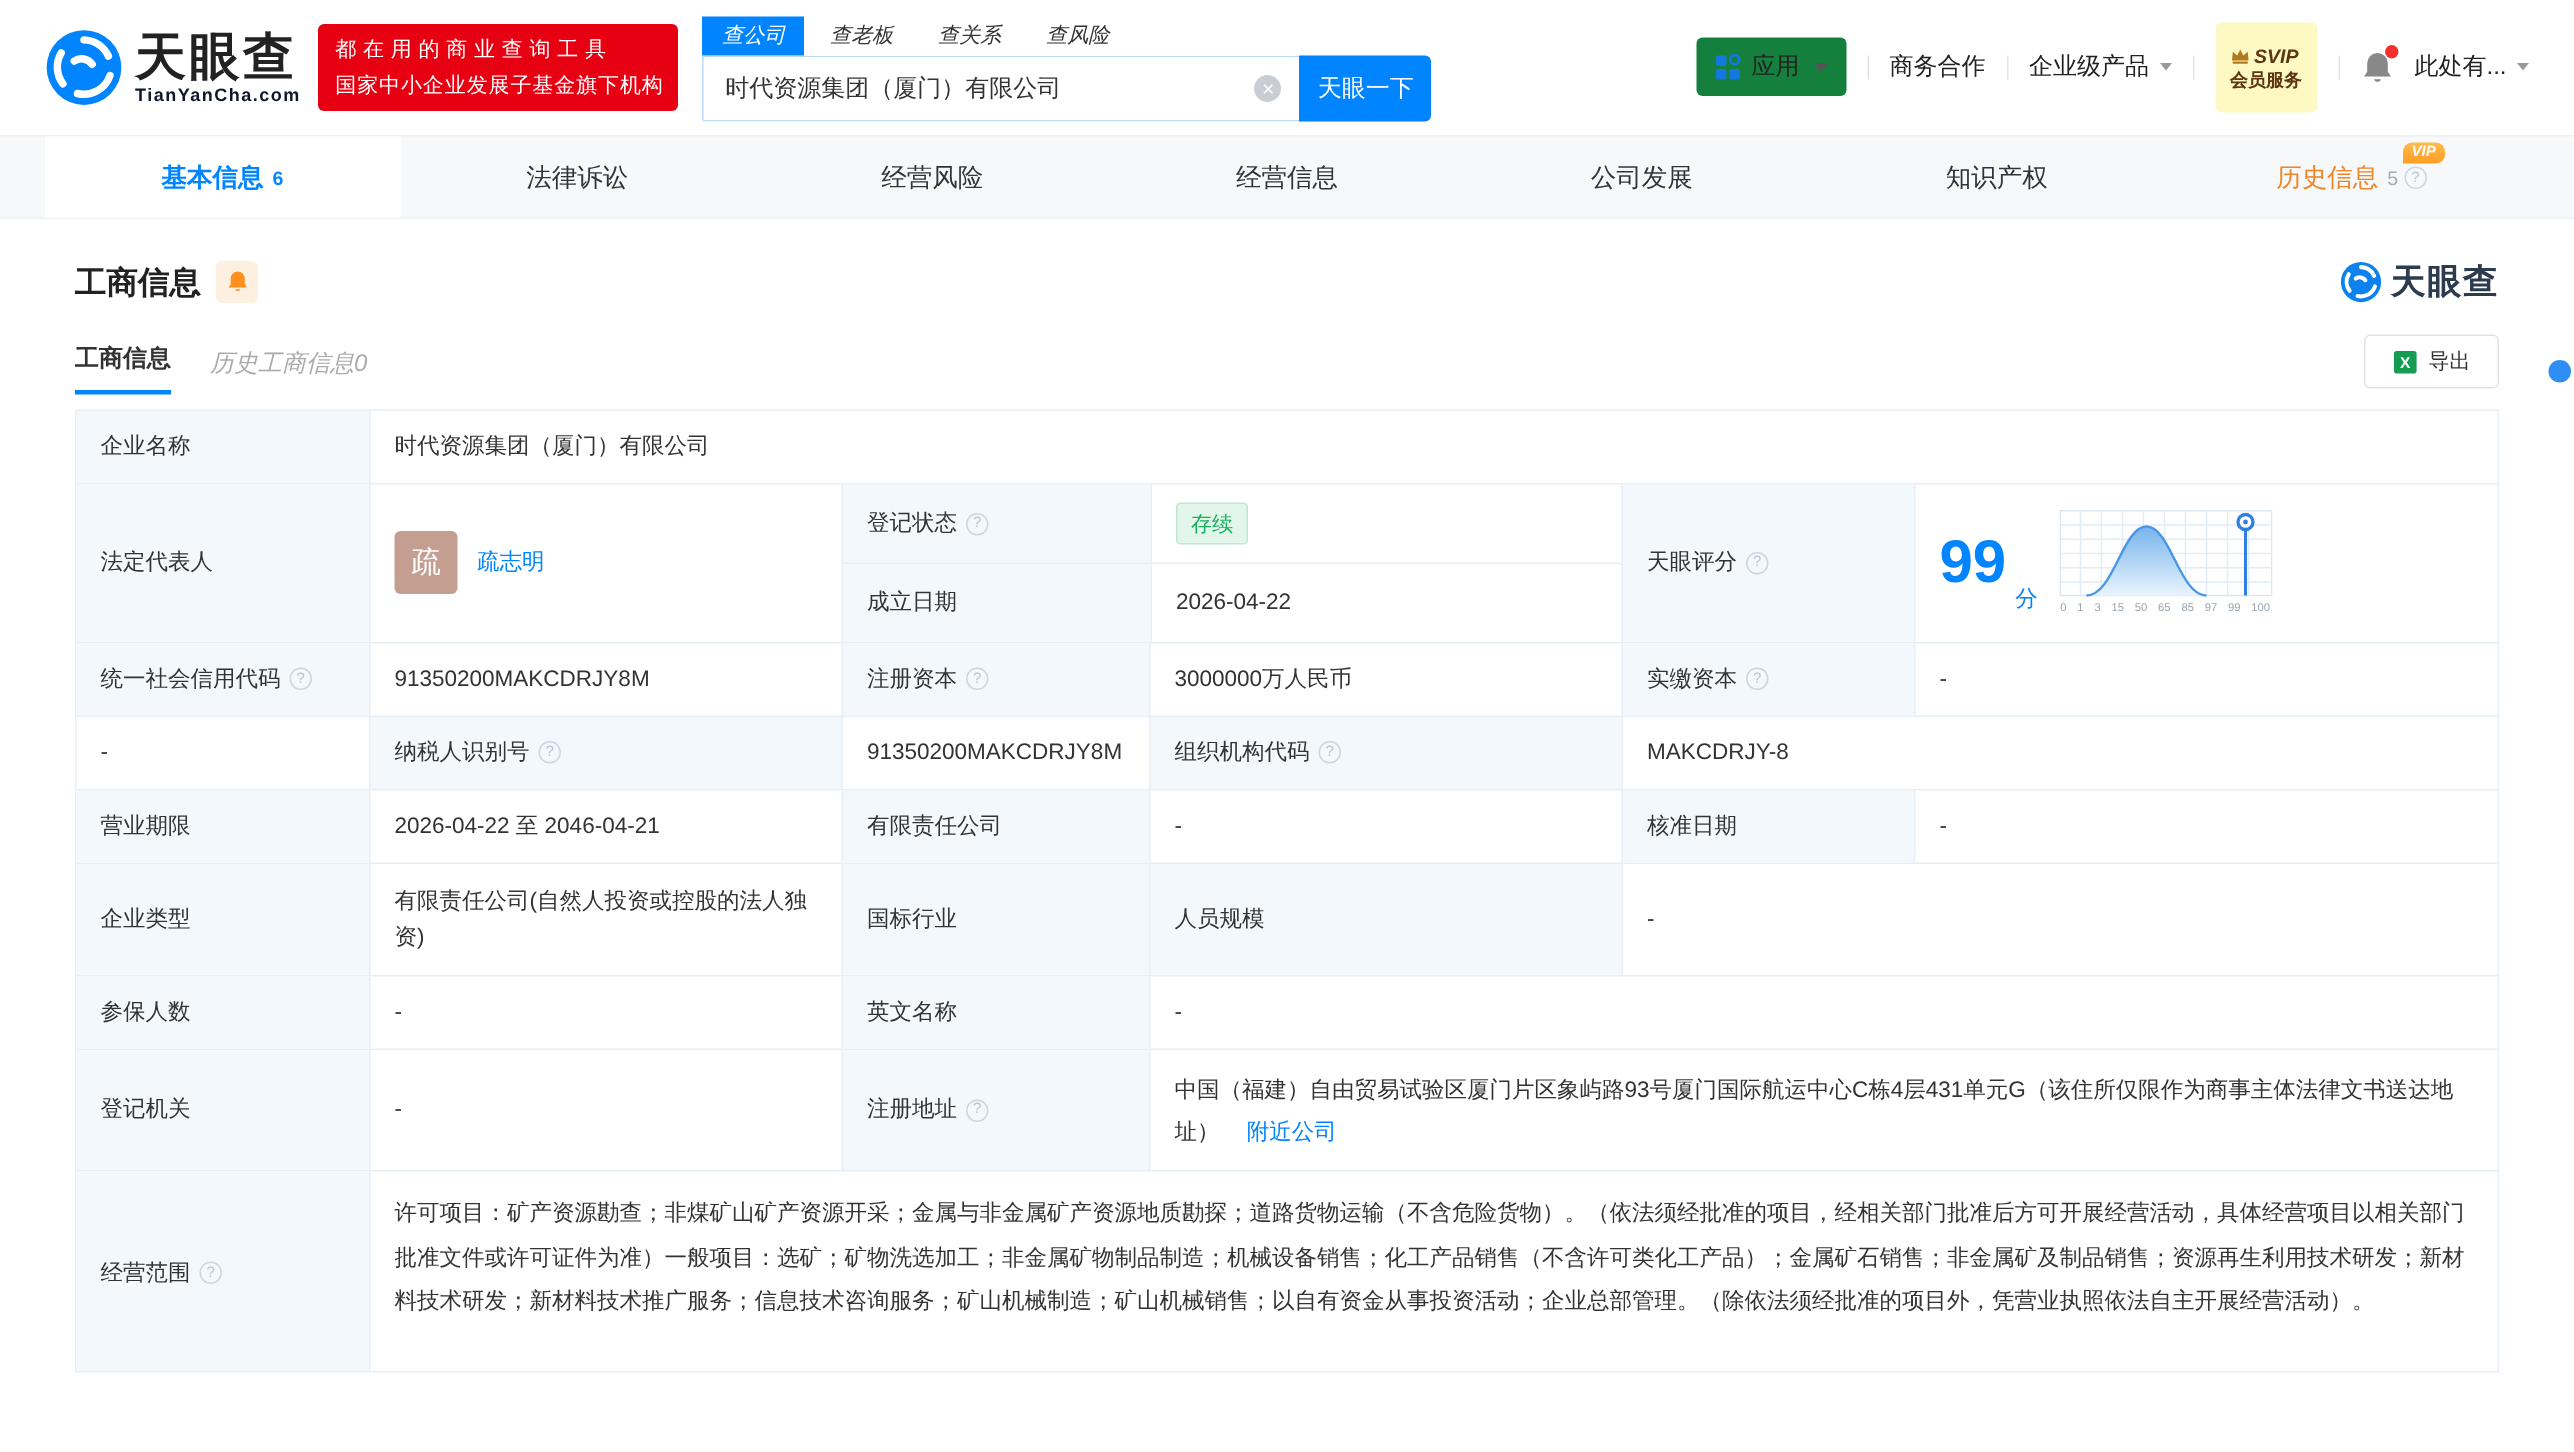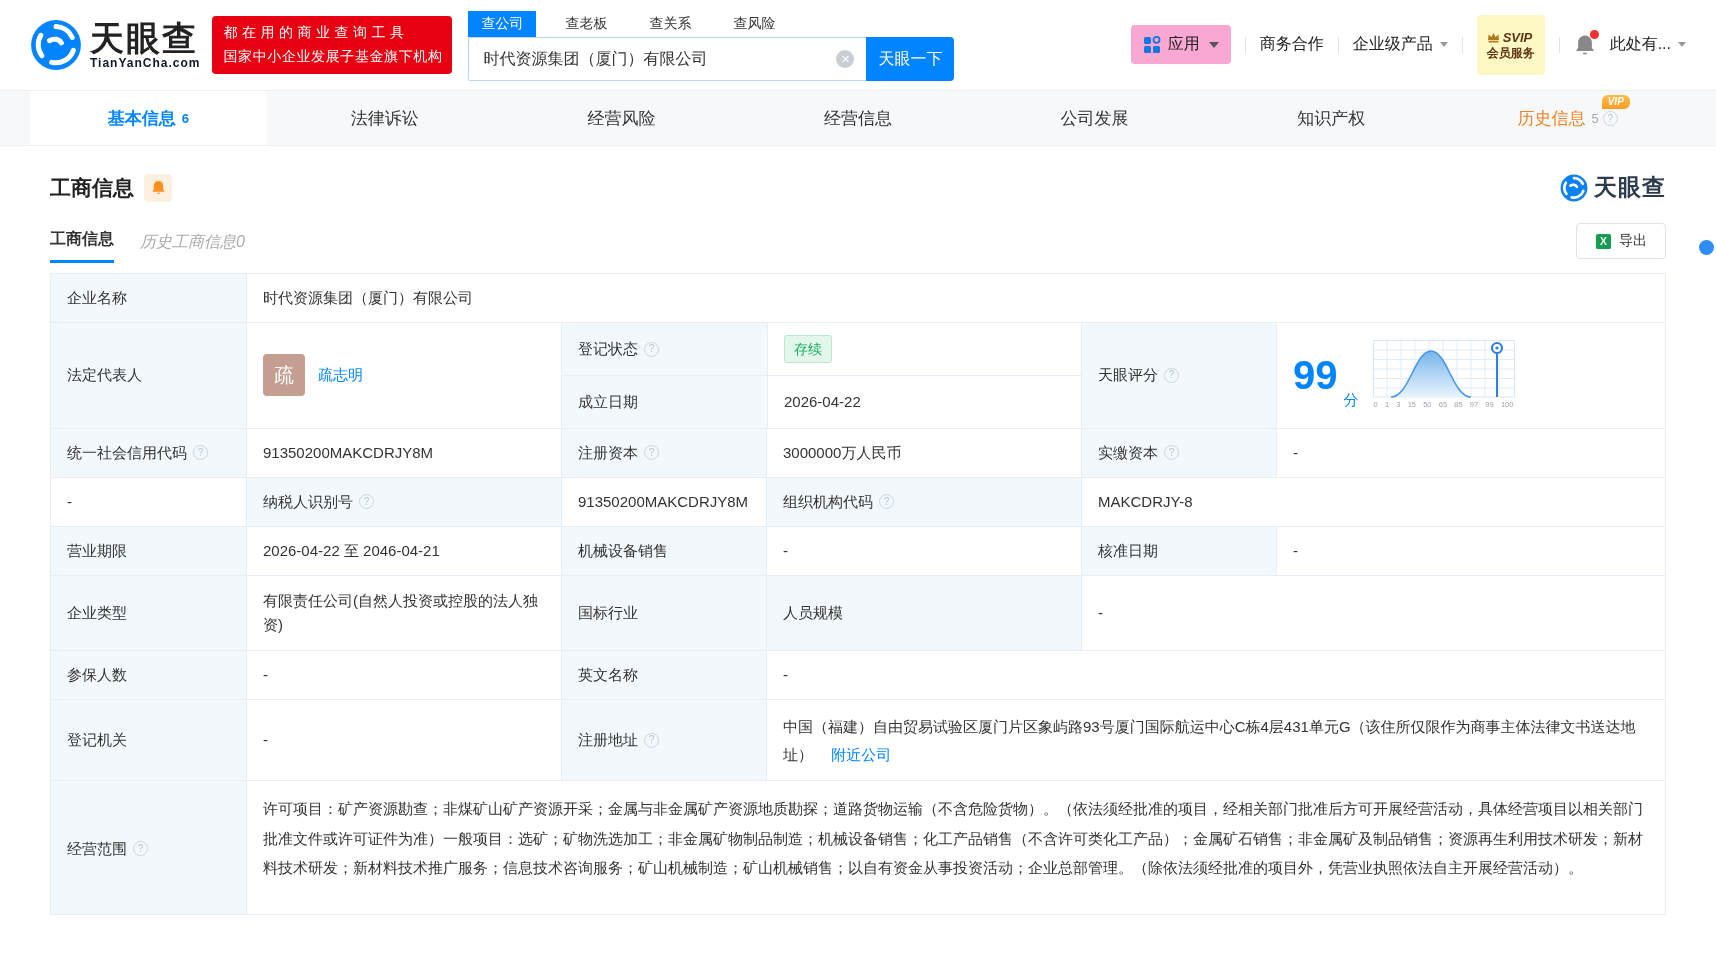--- a/index.html
+++ b/index.html
@@ -11,31 +11,31 @@
   .topbar { display:flex; align-items:center; height:90px; padding:0 30px; background:#fff; }
   .logo-area { display:flex; align-items:center; gap:8px; }
   .logo-text { display:flex; flex-direction:column; line-height:1; }
   .logo-cn { font-size:34px; font-weight:bold; color:#222; letter-spacing:2px; }
   .logo-en { font-size:12px; font-weight:bold; color:#0f172a; letter-spacing:1px; margin-top:2px; }
   .promo { margin-left:12px; width:240px; height:58px; background:#e60012; border-radius:4px; color:#fff;
            display:flex; flex-direction:column; justify-content:center; padding:0 11px; }
   .promo .l1 { font-size:14px; letter-spacing:4.5px; white-space:nowrap; }
   .promo .l2 { font-size:14px; letter-spacing:0.6px; margin-top:6px; white-space:nowrap; }
   .search-area { margin-left:16px; width:486px; }
-  .search-tabs { display:flex; align-items:flex-end; gap:16px; height:28px; }
+  .search-tabs { display:flex; align-items:flex-end; gap:4px; height:28px;font-style:italic; }
   .search-tab { font-size:14px; color:#333; padding:4px 13px; cursor:pointer; }
   .search-tab.active { background:#0084ff; color:#fff; }
   .search-row { display:flex; height:44px; }
   .search-input-wrap { position:relative; flex:1; border:1px solid #b9d9f5; border-right:none; border-radius:2px 0 0 2px; display:flex; align-items:center; background:#fff; }
   .search-input { width:100%; height:100%; border:none; outline:none; font-size:16px; color:#333; padding:0 40px 0 14px; font-family:inherit; background:transparent; }
   .clear-icon { position:absolute; right:12px; width:18px; height:18px; border-radius:50%; background:#c9ced4; color:#fff; font-size:11px; display:flex; align-items:center; justify-content:center; cursor:pointer; }
   .clear-icon::before { content:"✕"; }
   .search-btn { width:88px; background:#0084ff; color:#fff; font-size:16px; border:none; border-radius:0 4px 4px 0; cursor:pointer; font-family:inherit; }
   .top-nav { margin-left:auto; display:flex; align-items:center; gap:14px; }
-  .apps-btn { display:flex; align-items:center; gap:7px; background:#f9a8d4; border-radius:4px; padding:9px 12px; cursor:pointer; font-size:16px; color:#222; }
+  .apps-btn { display:flex; align-items:center; gap:7px; background:#15803d; border-radius:4px; padding:9px 12px; cursor:pointer; font-size:16px; color:#222; }
   .caret { width:0; height:0; border-left:5px solid transparent; border-right:5px solid transparent; border-top:6px solid #555; margin-left:2px; }
   .caret.small { border-left-width:4px; border-right-width:4px; border-top-width:5px; border-top-color:#999; }
   .vsep { width:1px; height:16px; background:#e3e3e3; }
   .nav-link { font-size:16px; color:#222; text-decoration:none; display:flex; align-items:center; gap:5px; cursor:pointer; }
   .svip-badge { background:#fef9c3; border-radius:4px; padding:15px 10px; display:flex; flex-direction:column; line-height:1.2; cursor:pointer; }
   .svip-badge .s1 { display:flex; align-items:center; gap:3px; font-size:13px; font-weight:bold; font-style:italic; color:#5e3512; }
   .svip-badge .s2 { font-size:12px; font-weight:bold; color:#5e3512; }
   .bell-wrap { position:relative; cursor:pointer; display:flex; }
   .red-dot { position:absolute; top:-3px; right:-3px; width:9px; height:9px; border-radius:50%; background:#f3312e; }
   .user-entry { display:flex; align-items:center; gap:5px; font-size:16px; color:#222; cursor:pointer; }
@@ -340,21 +340,21 @@
       <div class="cell label">
         <span>组织机构代码</span>
         <span class="qicon"></span>
       </div>
       <div class="cell">MAKCDRJY-8</div>
     </div>
 
     <div class="trow cols-c r5">
       <div class="cell label">营业期限</div>
       <div class="cell">2026-04-22 至 2046-04-21</div>
-      <div class="cell label">机械设备销售</div>
+      <div class="cell label">有限责任公司</div>
       <div class="cell">-</div>
       <div class="cell label">核准日期</div>
       <div class="cell">-</div>
     </div>
 
     <div class="trow cols-c r6">
       <div class="cell label">企业类型</div>
       <div class="cell wrap-val">有限责任公司(自然人投资或控股的法人独资)</div>
       <div class="cell label">国标行业</div>
       <div class="cell label">人员规模</div>

